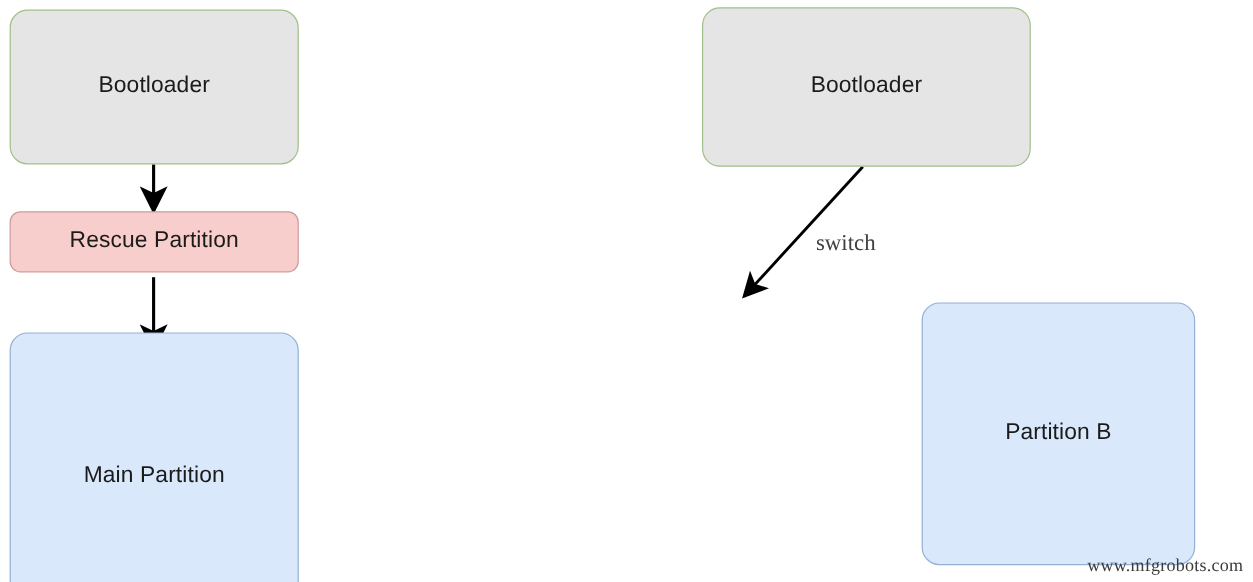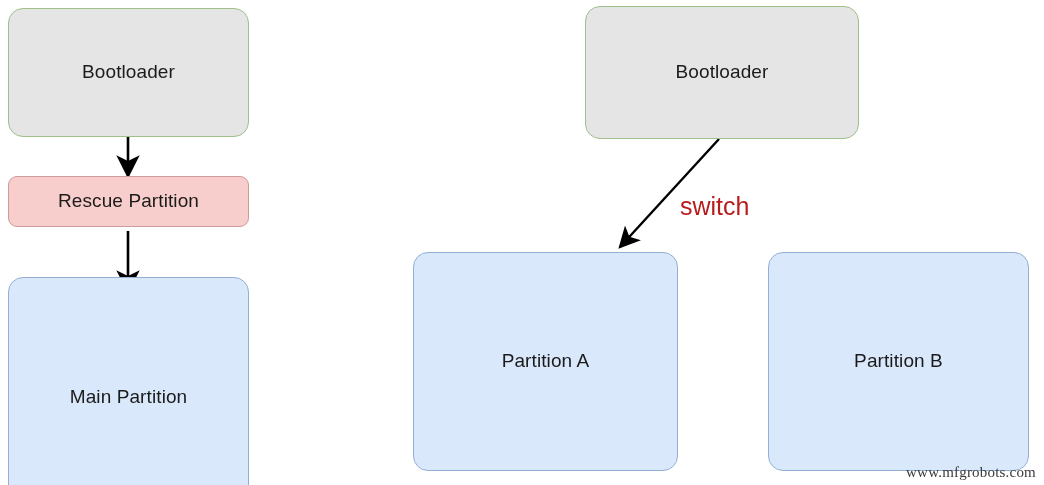--- a/index.html
+++ b/index.html
@@ -50,35 +50,36 @@
   }
   .node.small-radius {
     border-radius: 9px;
   }
   
   #box-bootloader-left { left: 8px;   top: 8px;   width: 241px; height: 129px; }
   #box-rescue          { left: 8px;   top: 176px; width: 241px; height: 51px;  }
   #box-main            { left: 8px;   top: 277px; width: 241px; height: 241px; }
   #box-bootloader-right{ left: 585px; top: 6px;   width: 274px; height: 133px; }
   #box-partition-a     { left: 413px; top: 252px; width: 265px; height: 219px; }
-  #box-partition-b     { left: 768px; top: 252px; width: 261px; height: 219px; }
+  #box-partition-b     { left: 768px; top: 252px; width: 228px; height: 219px; }
 
   .edge-layer {
     position: absolute;
     left: 0;
     top: 0;
     width: 1044px;
     height: 485px;
     pointer-events: none;
   }
   .edge-label {
     position: absolute;
-    font-size: 25px;
-    color: #b91c1c;
+    font-size: 19px;
+    color: #404040;
     white-space: nowrap;
+    font-family: Liberation Serif, serif;
   }
   #label-switch { left: 680px; top: 192px; }
 
   .watermark {
     position: absolute;
     right: 8px;
     bottom: 4px;
     font-family: "Liberation Serif", serif;
     font-size: 15px;
     color: #3a3a3a;
@@ -115,23 +116,20 @@
   </div>
 
   <div id="box-main" class="node blue">
     <span class="node-label">Main Partition</span>
   </div>
 
   <div id="box-bootloader-right" class="node green">
     <span class="node-label">Bootloader</span>
   </div>
 
-  <div id="box-partition-a" class="node blue">
-    <span class="node-label">Partition A</span>
-  </div>
 
   <div id="box-partition-b" class="node blue">
     <span class="node-label">Partition B</span>
   </div>
 
   <div id="label-switch" class="edge-label">switch</div>
 
   <div class="watermark">www.mfgrobots.com</div>
 
 </div>

